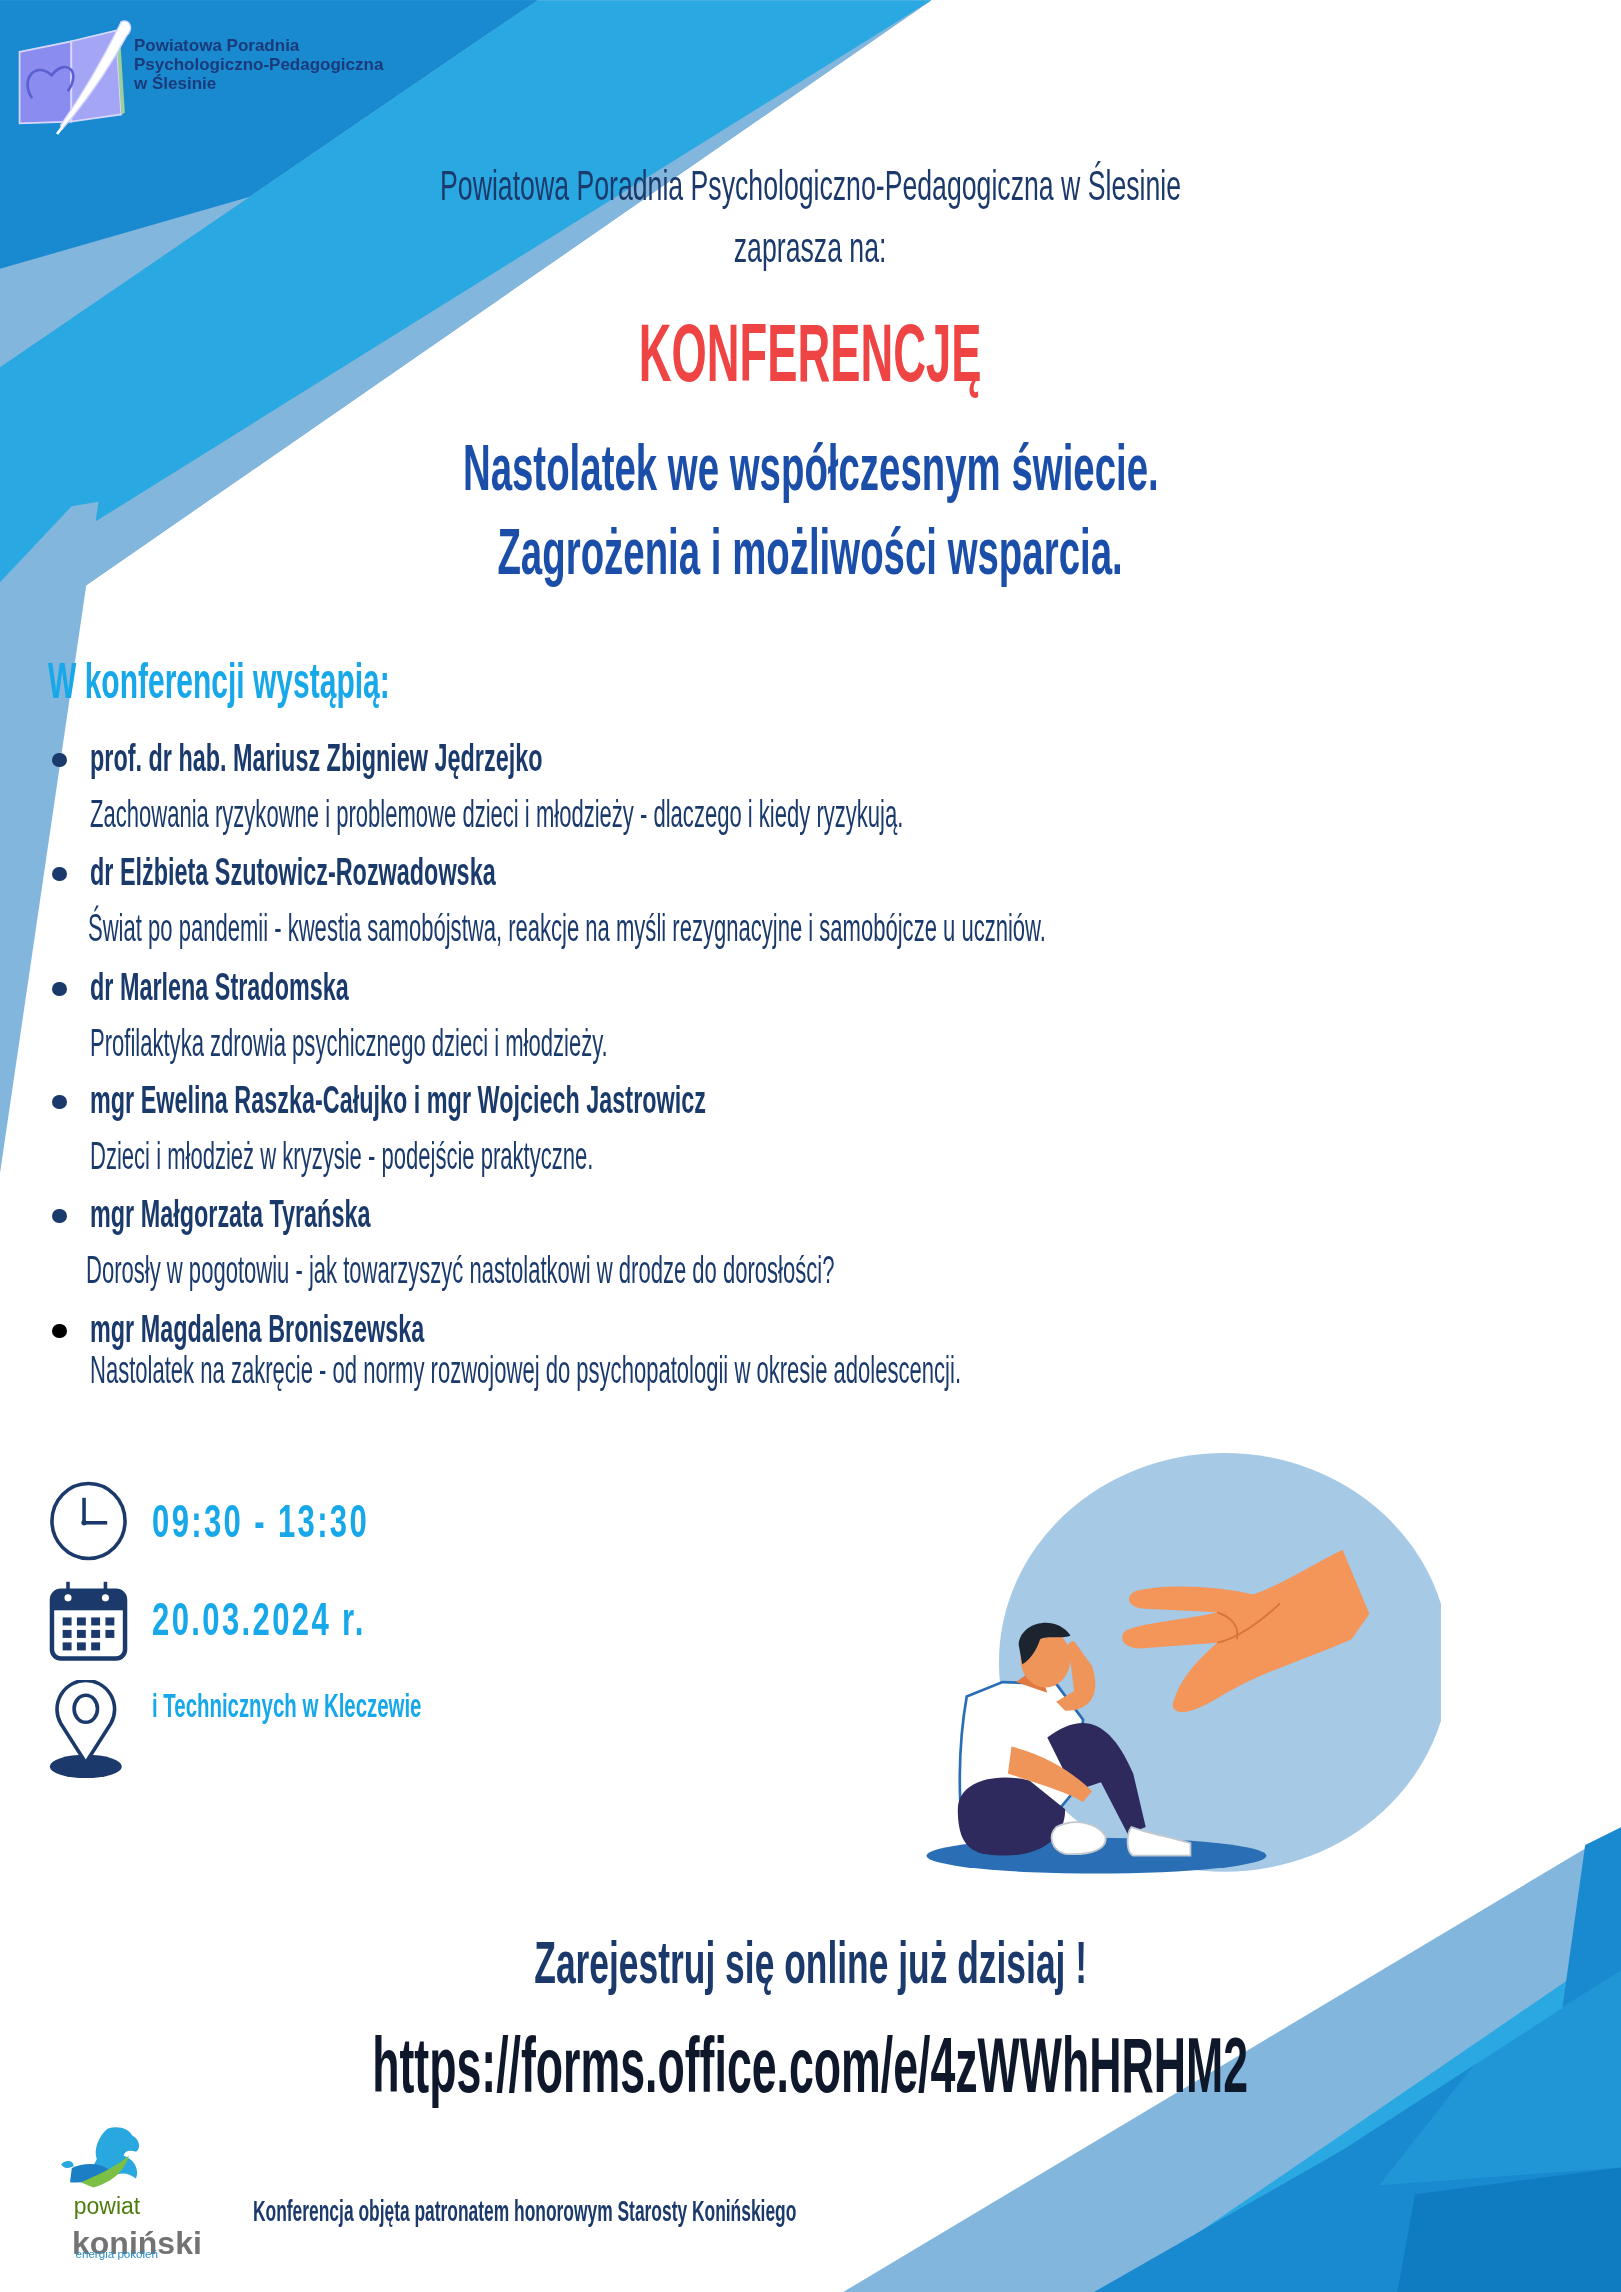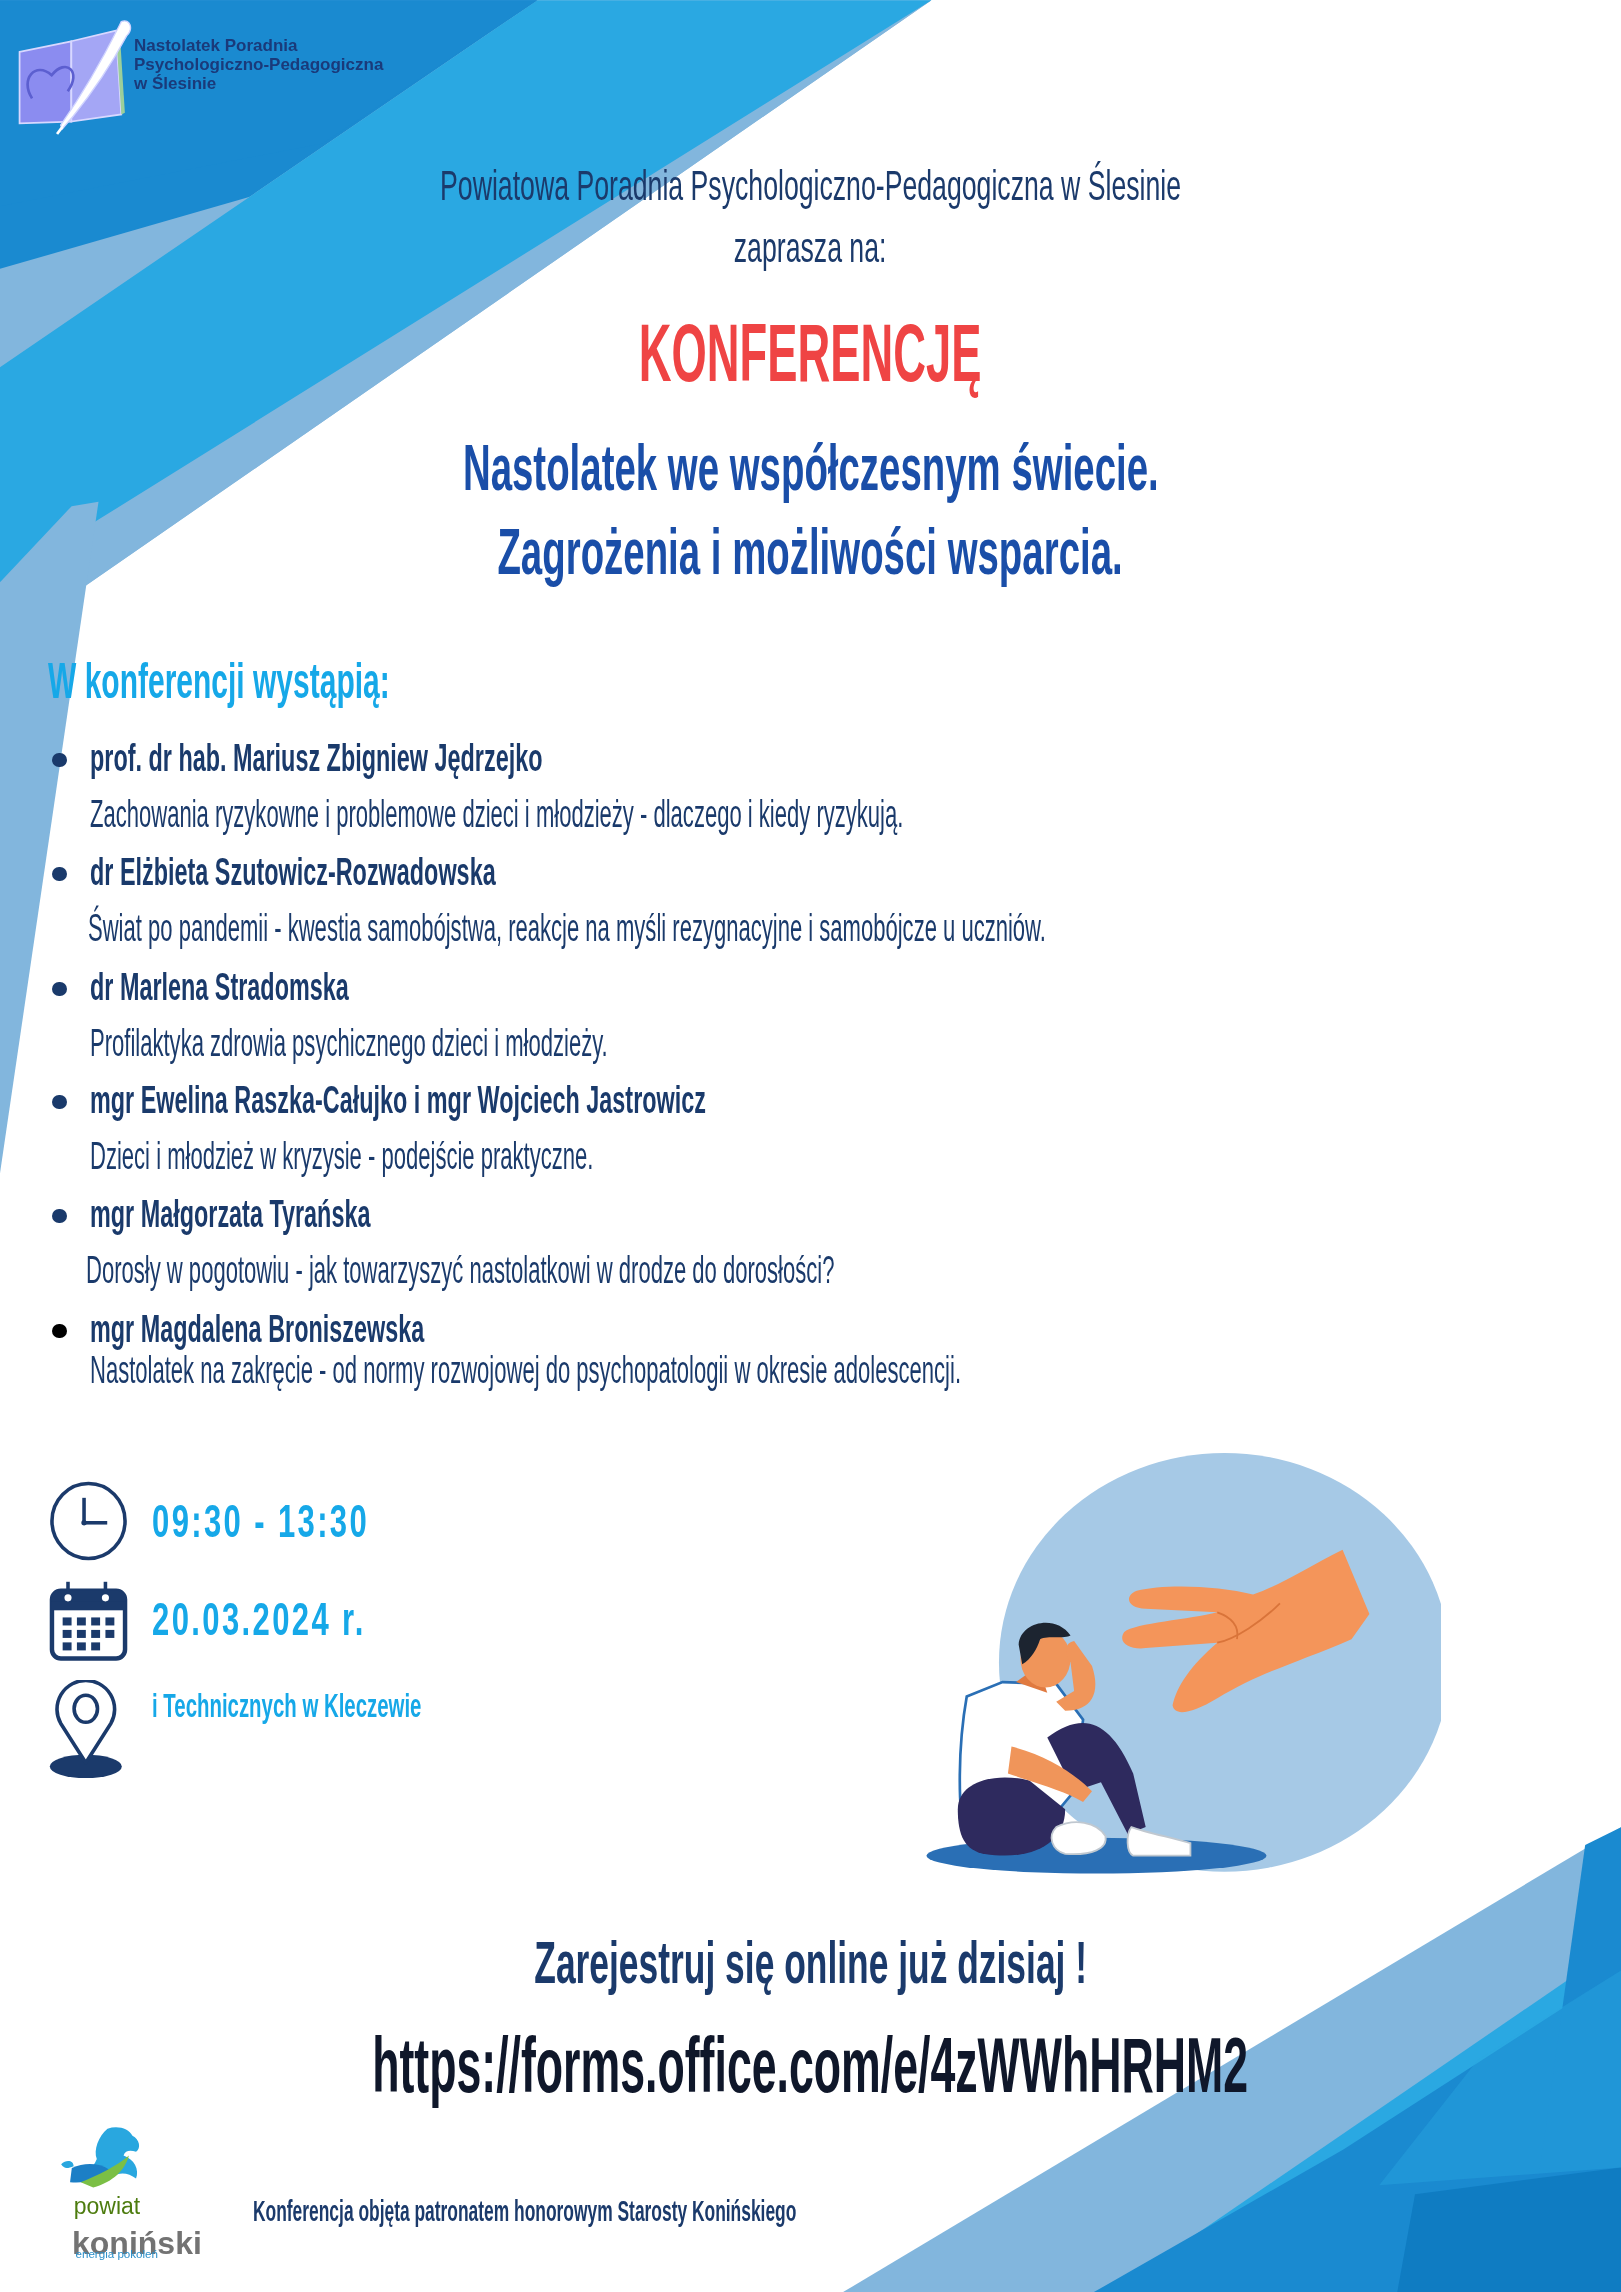--- a/index.html
+++ b/index.html
@@ -79,21 +79,21 @@
 <div class="logo-top">
   <svg class="logo-img" viewBox="0 0 130 135" xmlns="http://www.w3.org/2000/svg">
     <polygon points="4,40 62,28 62,118 4,120" fill="#8b8cf0" stroke="#d8d8ff" stroke-width="2"></polygon>
     <polygon points="62,28 112,16 118,110 62,118" fill="#a4a6f5" stroke="#d8d8ff" stroke-width="2"></polygon>
     <polygon points="112,16 118,110 122,108 116,14" fill="#9ccf9a"></polygon>
     <path d="M18,92 C4,70 22,50 40,66 C56,46 74,62 58,84" stroke="#5c5fd0" stroke-width="3" fill="none"></path>
     <path d="M118,6 C128,2 132,14 124,22 C110,48 90,80 64,112 L52,126 L50,122 C74,88 98,46 116,10 Z" fill="#ffffff" stroke="#cfd3ff" stroke-width="1.5"></path>
     <line x1="52" y1="124" x2="46" y2="132" stroke="#ffffff" stroke-width="3"></line>
   </svg>
   <div class="logo-text">
-    <div>Nastolatek Poradnia</div>
+    <div>Powiatowa Poradnia</div>
     <div>Psychologiczno-Pedagogiczna</div>
     <div>w Ślesinie</div>
   </div>
 </div>
 
 <div class="center-line org-line">
   <span class="cond" style="transform: scaleX(0.62);">Powiatowa Poradnia Psychologiczno-Pedagogiczna w Ślesinie</span>
 </div>
 <div class="center-line invite-line">
   <span class="cond" style="transform: scaleX(0.62);">zaprasza na:</span>

